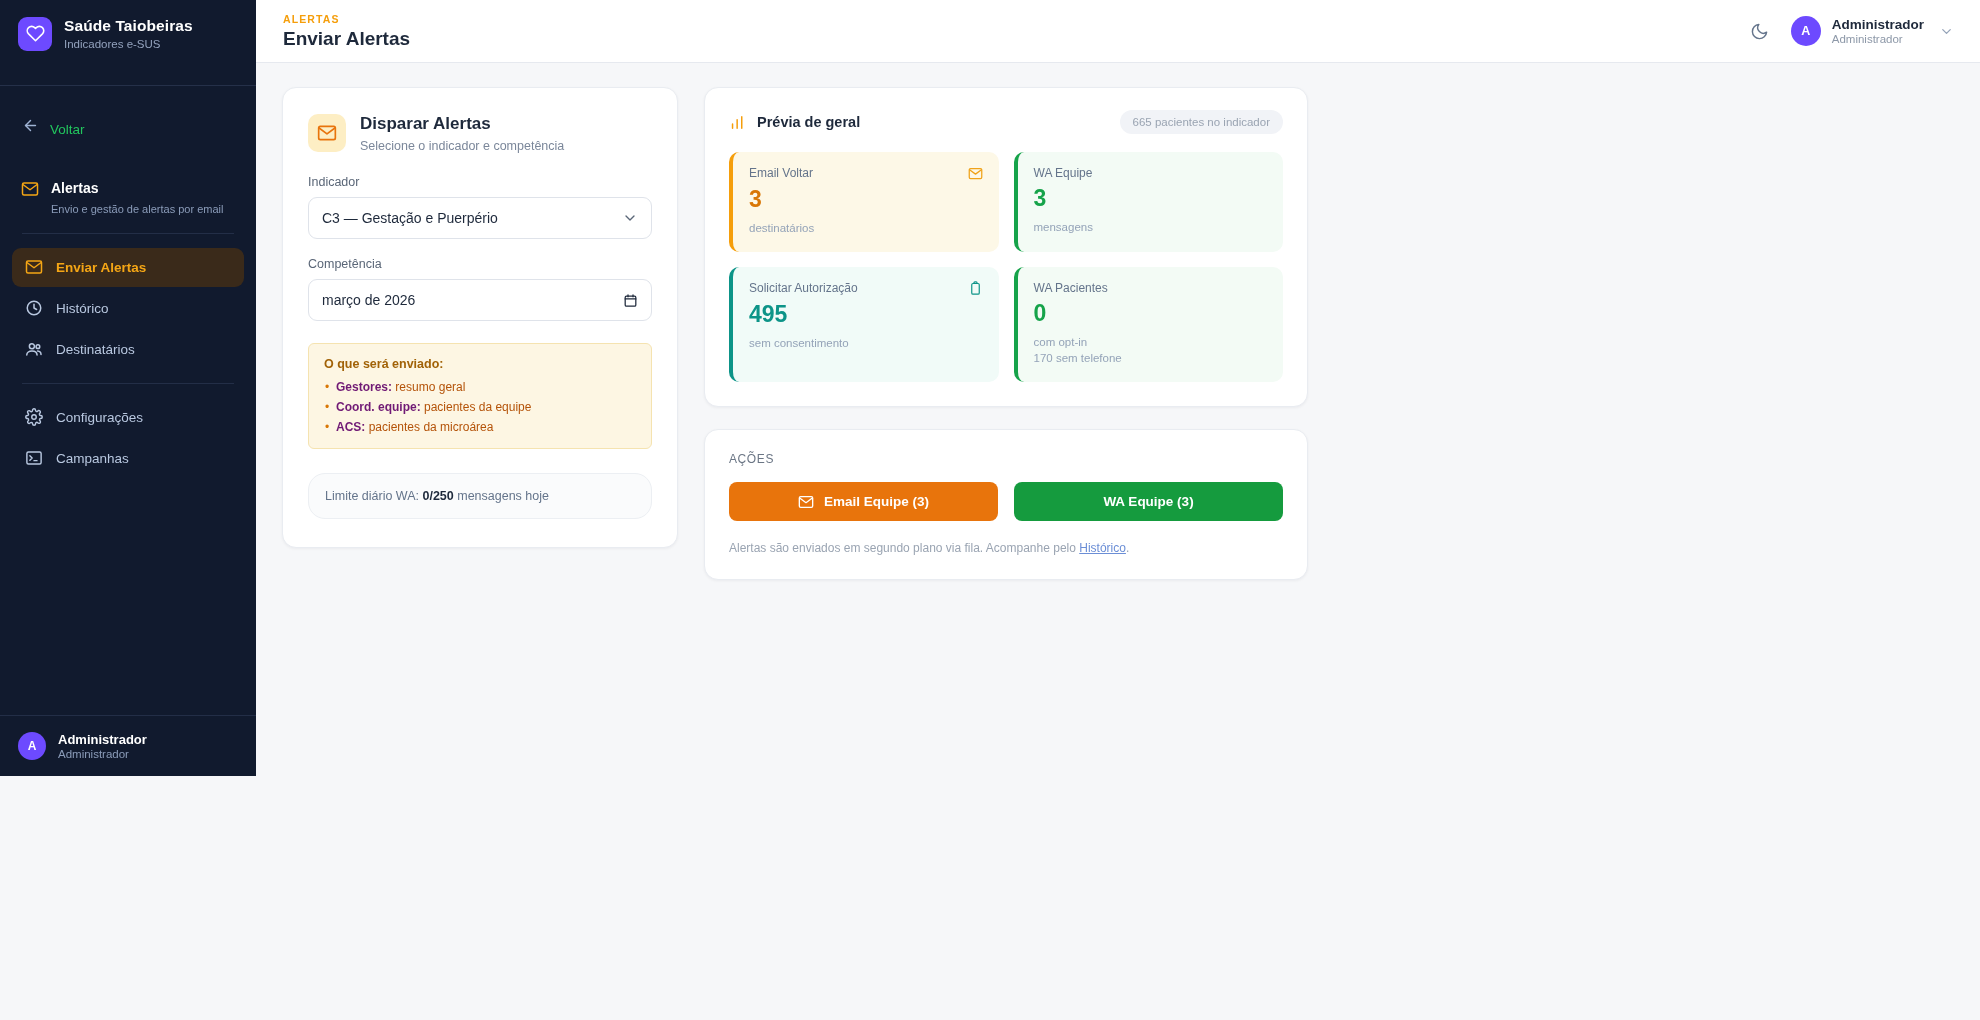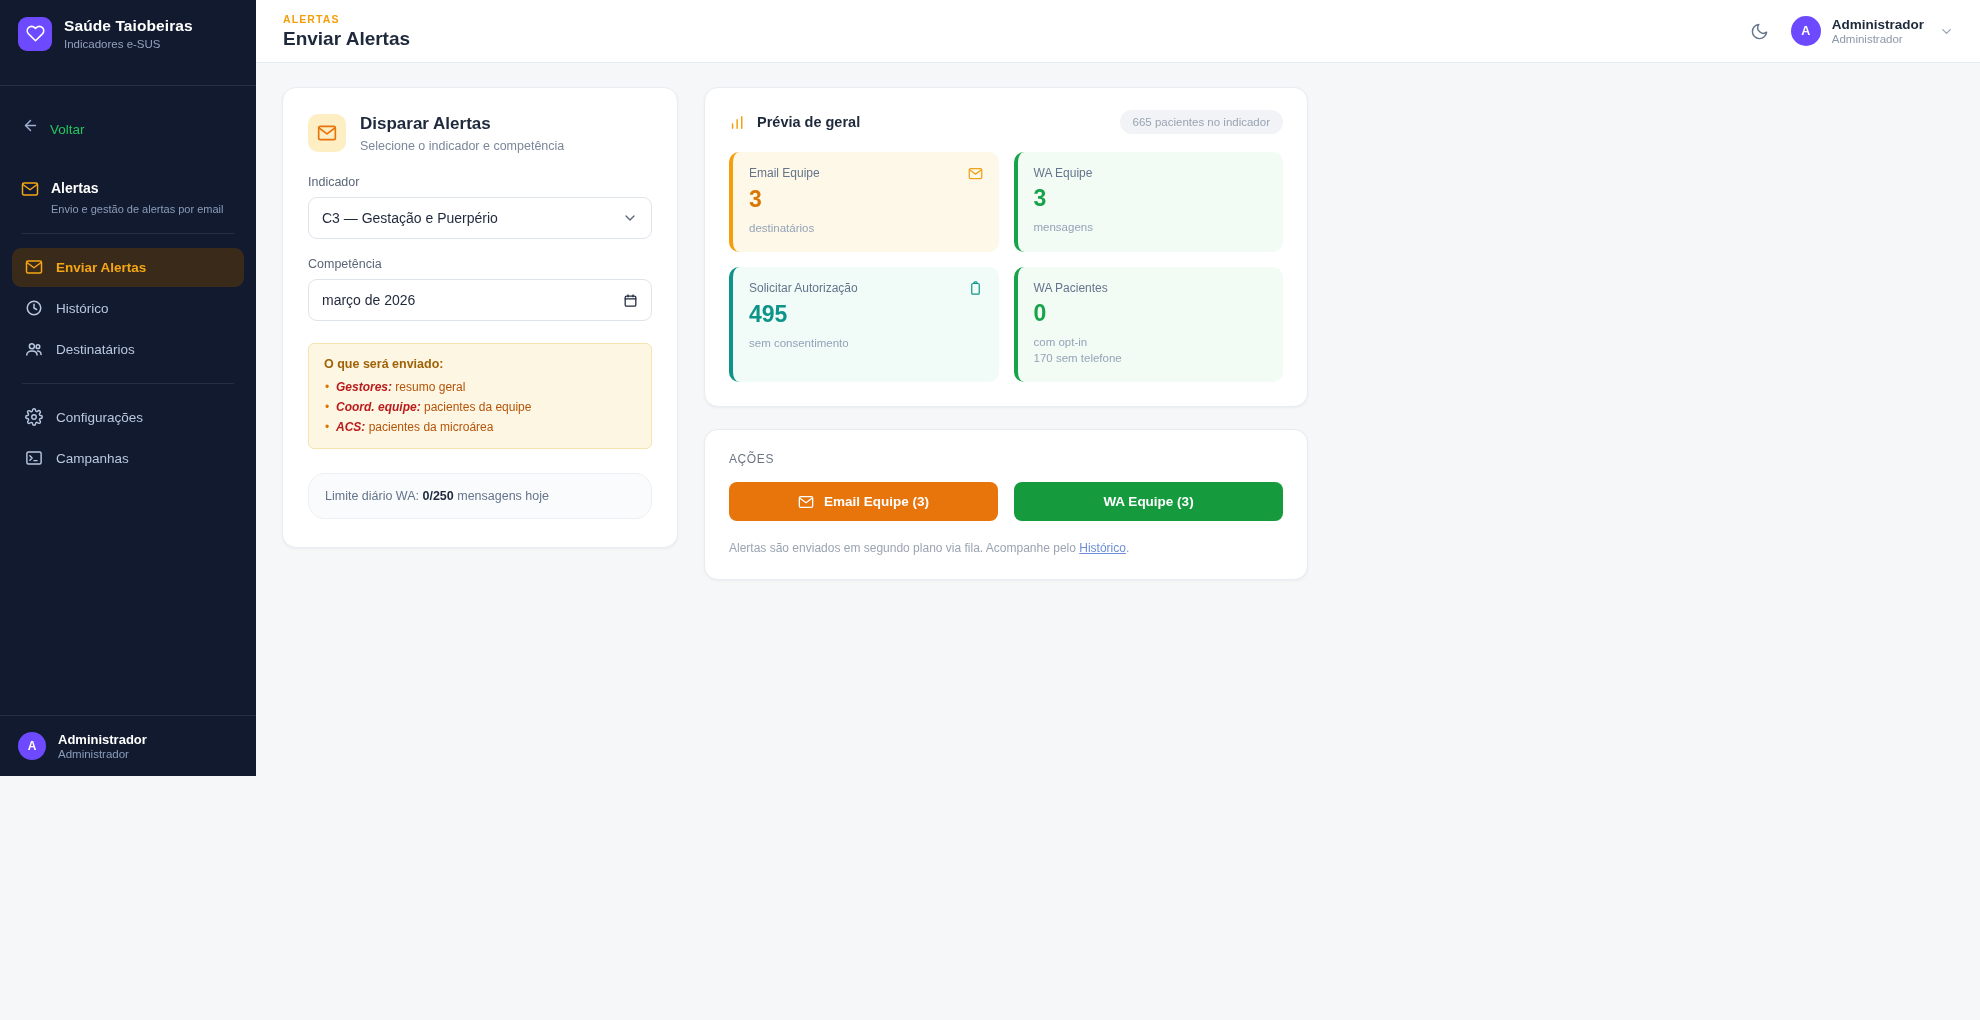--- a/index.html
+++ b/index.html
@@ -130,21 +130,21 @@
   .spacer-16 { height: 18px; }
 
   .info-box {
     margin-top: 22px; background: #fdf6e3; border: 1px solid #f5e3b0;
     border-radius: 6px; padding: 13px 15px 14px 15px;
   }
   .info-title { color: #a16207; font-size: 12.5px; font-weight: bold; margin-bottom: 9px; }
   .info-li { font-size: 12px; color: #b45309; margin-bottom: 6px; padding-left: 12px; position: relative; }
   .info-li:last-child { margin-bottom: 0; }
   .info-li::before { content: "•"; position: absolute; left: 1px; color: #d97706; }
-  .info-li b { color: #b91c1c; font-style: italic; }
+  .info-li b { color: #701a75; }
 
   .limit-box {
     margin-top: 24px; background: #fafbfc; border: 1px solid #eceff3;
     border-radius: 17px; padding: 15px 16px;
     font-size: 12.5px; color: #64748b;
   }
   .limit-box b { color: #1e293b; }
 
   
   .right-col { flex: 0 0 604px; width: 604px; display: flex; flex-direction: column; gap: 22px; }
@@ -409,21 +409,21 @@
               </span>
               <span class="pv-title">Prévia de geral</span>
             </div>
             <span class="pv-badge">665 pacientes no indicador</span>
           </div>
 
           <div class="stat-grid">
 
             <div class="stat amber">
               <div class="stat-top">
-                <span class="stat-label">Email Equipe</span>
+                <span class="stat-label">Email Voltar</span>
                 <span style="display:flex;">
                   <svg width="15" height="15" viewBox="0 0 24 24" fill="none" stroke="#f0a21a" stroke-width="2" stroke-linecap="round" stroke-linejoin="round">
                     <rect x="2" y="4" width="20" height="16" rx="2"></rect>
                       <polyline points="2.5,6 12,13 21.5,6"></polyline>
                   </svg>
                 </span>
               </div>
               <div class="stat-val">3</div>
               <div class="stat-sub">destinatários</div>
             </div>

